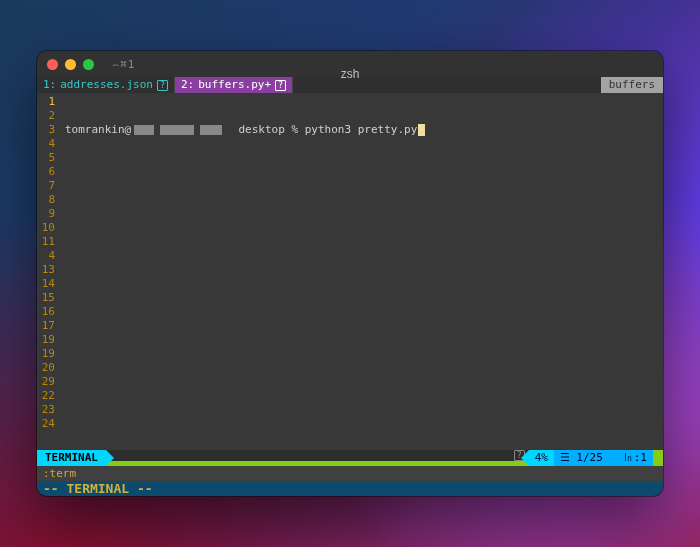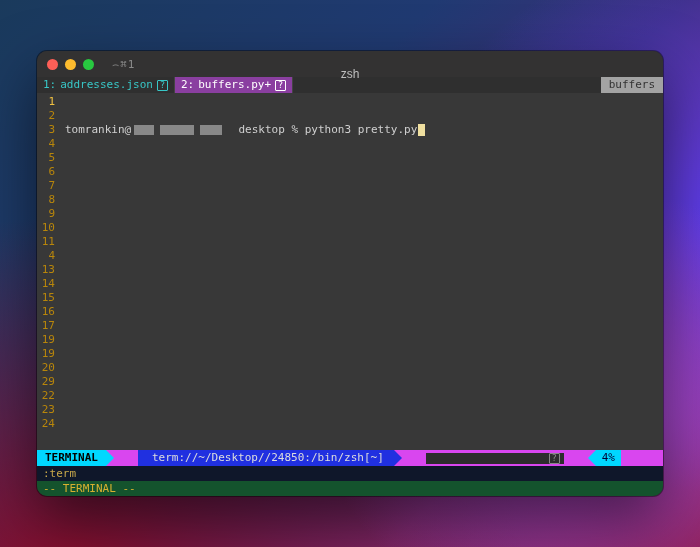--- a/index.html
+++ b/index.html
@@ -116,26 +116,25 @@
   }
   .prompt-path { color:#d0d0d0; }
   .prompt-cmd { color:#d0d0d0; }
   .cursor {
     display:inline-block; width:7px; height:12px;
     background:#f0e0a0; margin-left:1px; vertical-align:middle;
   }
   .statusbar {
     height: 16px;
     display:flex;
-    align-items:center;
+    align-items:flex-start;
     font-size: 11px;
     line-height:16px;
     flex-shrink:0;
-    background:#d946ef;
-    gap:32px;
+    background:#84cc16;
   }
   .sb-mode {
     background:#00d7ff; color:#000;
     font-weight:bold; padding:0 8px;
     position:relative;
   }
   .sb-mode::after{
     content:""; position:absolute; right:-8px; top:0;
     border-top:8px solid transparent;
     border-bottom:8px solid transparent;
@@ -169,33 +168,33 @@
     border-right:8px solid #00d7ff;
   }
   .sb-pos {
     background:#00afff; color:#002; padding:0 6px;
   }
   .sb-end {
     background:#ff5f00; width:10px;
   }
   .cmdline {
     height: 15px;
-    background:#0f172a;
+    background:#404040;
     color:#c8a84a;
     font-size:11px;
     line-height:15px;
     padding:0 6px;
     flex-shrink:0;
   }
   .modeline {
     height: 15px;
-    background:#14532d;
+    background:#0c4a6e;
     color:#d8b030;
-    font-weight:normal;
-    font-size:11px;
+    font-weight:bold;
+    font-size:13px;
     line-height:15px;
     padding:0 6px;
     flex-shrink:0;
   }
 </style>
 </head>
 <body>
 
 <div class="window">
 
@@ -263,24 +262,28 @@
         <span>%</span>
         <span>&nbsp;</span>
         <span class="prompt-cmd">python3 pretty.py</span>
         <span class="cursor"></span>
       </div>
     </div>
   </div>
 
   <div class="statusbar">
     <div class="sb-mode">TERMINAL</div>
-    <div class="sb-path">term://~/Desktop//24850:/bin/zsh[~]</div>
     <div class="sb-mid">
       <span class="qmark">?</span>
     </div>
     <div class="sb-pct">4%</div>
+    <div class="sb-pos">
+      <span>☰ 1/25</span>
+      <span>&nbsp;</span>
+      <span>㏑:1</span>
+    </div>
     <div class="sb-end"></div>
   </div>
 
   <div class="cmdline">:term</div>
   <div class="modeline">-- TERMINAL --</div>
 
 </div>
 
 </body></html>

